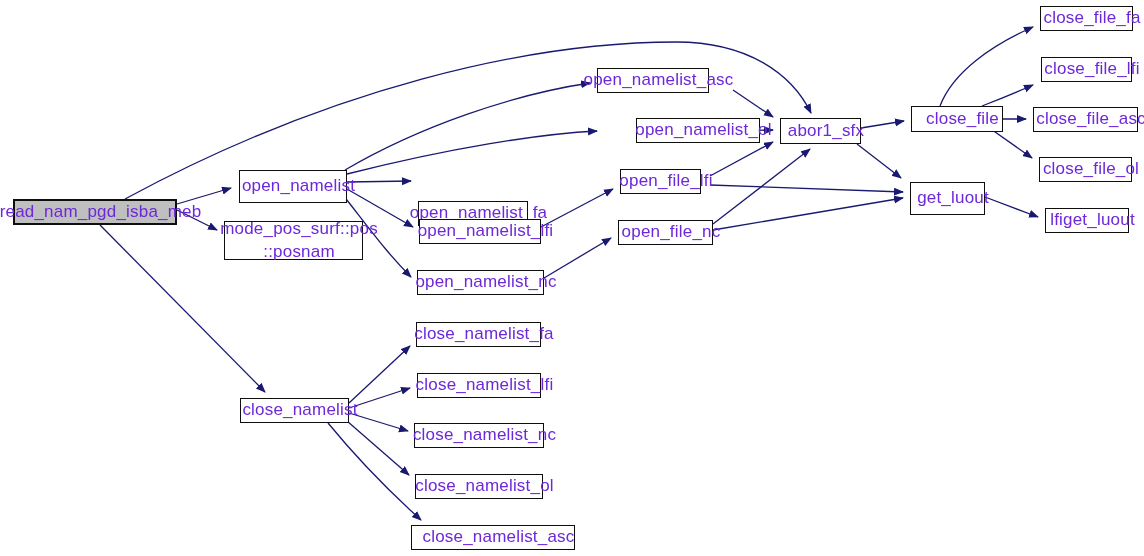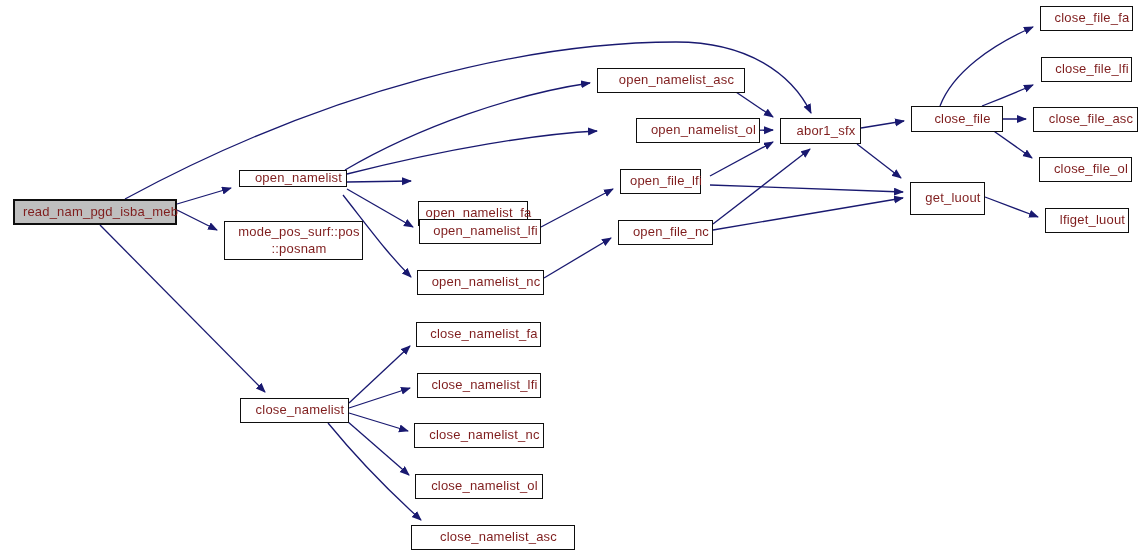--- a/index.html
+++ b/index.html
@@ -14,22 +14,22 @@
   }
   .canvas svg { position: absolute; left: 0; top: 0; }
   .node {
     position: absolute;
     box-sizing: border-box;
     background: #ffffff;
     border: 1.5px solid #0e0e0e;
     display: flex;
     align-items: center;
     justify-content: center;
-    font-size: 13px;
-    color: #7f1d1d;
+    font-size: 17px;
+    color: #6d28d9;
     cursor: pointer;
     z-index: 2;
     padding-left: 11px;
   }
   .node .lbl {
     white-space: pre-line;
     text-align: center;
     line-height: 1.3;
     letter-spacing: 0.2px;
   }
@@ -76,31 +76,31 @@
       <path d="M349,403 L410,346" fill="none" stroke="#191970" stroke-width="1.3" marker-end="url(#arrowhead)"></path>
       <path d="M349,408 L410,388" fill="none" stroke="#191970" stroke-width="1.3" marker-end="url(#arrowhead)"></path>
       <path d="M349,413 L408,431" fill="none" stroke="#191970" stroke-width="1.3" marker-end="url(#arrowhead)"></path>
       <path d="M347,421 L409,475" fill="none" stroke="#191970" stroke-width="1.3" marker-end="url(#arrowhead)"></path>
       <path d="M328,423 C360,462 390,492 421,520" fill="none" stroke="#191970" stroke-width="1.3" marker-end="url(#arrowhead)"></path>
     </svg>
 
   <div class="node main" style="left: 13px; top: 199px; width: 164px; height: 26px;">
       <span class="lbl">read_nam_pgd_isba_meb</span>
     </div>
-  <div class="node" style="left: 239px; top: 170px; width: 108px; height: 17px;">
+  <div class="node" style="left: 239px; top: 170px; width: 108px; height: 33px;">
       <span class="lbl">open_namelist</span>
     </div>
   <div class="node" style="left: 224px; top: 221px; width: 139px; height: 39px;">
       <span class="lbl">mode_pos_surf::pos
 ::posnam</span>
     </div>
   <div class="node" style="left: 240px; top: 398px; width: 109px; height: 25px;">
       <span class="lbl">close_namelist</span>
     </div>
-  <div class="node" style="left: 597px; top: 68px; width: 148px; height: 25px;">
+  <div class="node" style="left: 597px; top: 68px; width: 112px; height: 25px;">
       <span class="lbl">open_namelist_asc</span>
     </div>
   <div class="node" style="left: 604px; top: 118px; width: 124px; height: 25px; margin-left: 32px;">
       <span class="lbl">open_namelist_ol</span>
     </div>
   <div class="node" style="left: 418px; top: 169px; width: 110px; height: 25px; margin-top: 32px;">
       <span class="lbl">open_namelist_fa</span>
     </div>
   <div class="node" style="left: 419px; top: 219px; width: 122px; height: 25px;">
       <span class="lbl">open_namelist_lfi</span>

